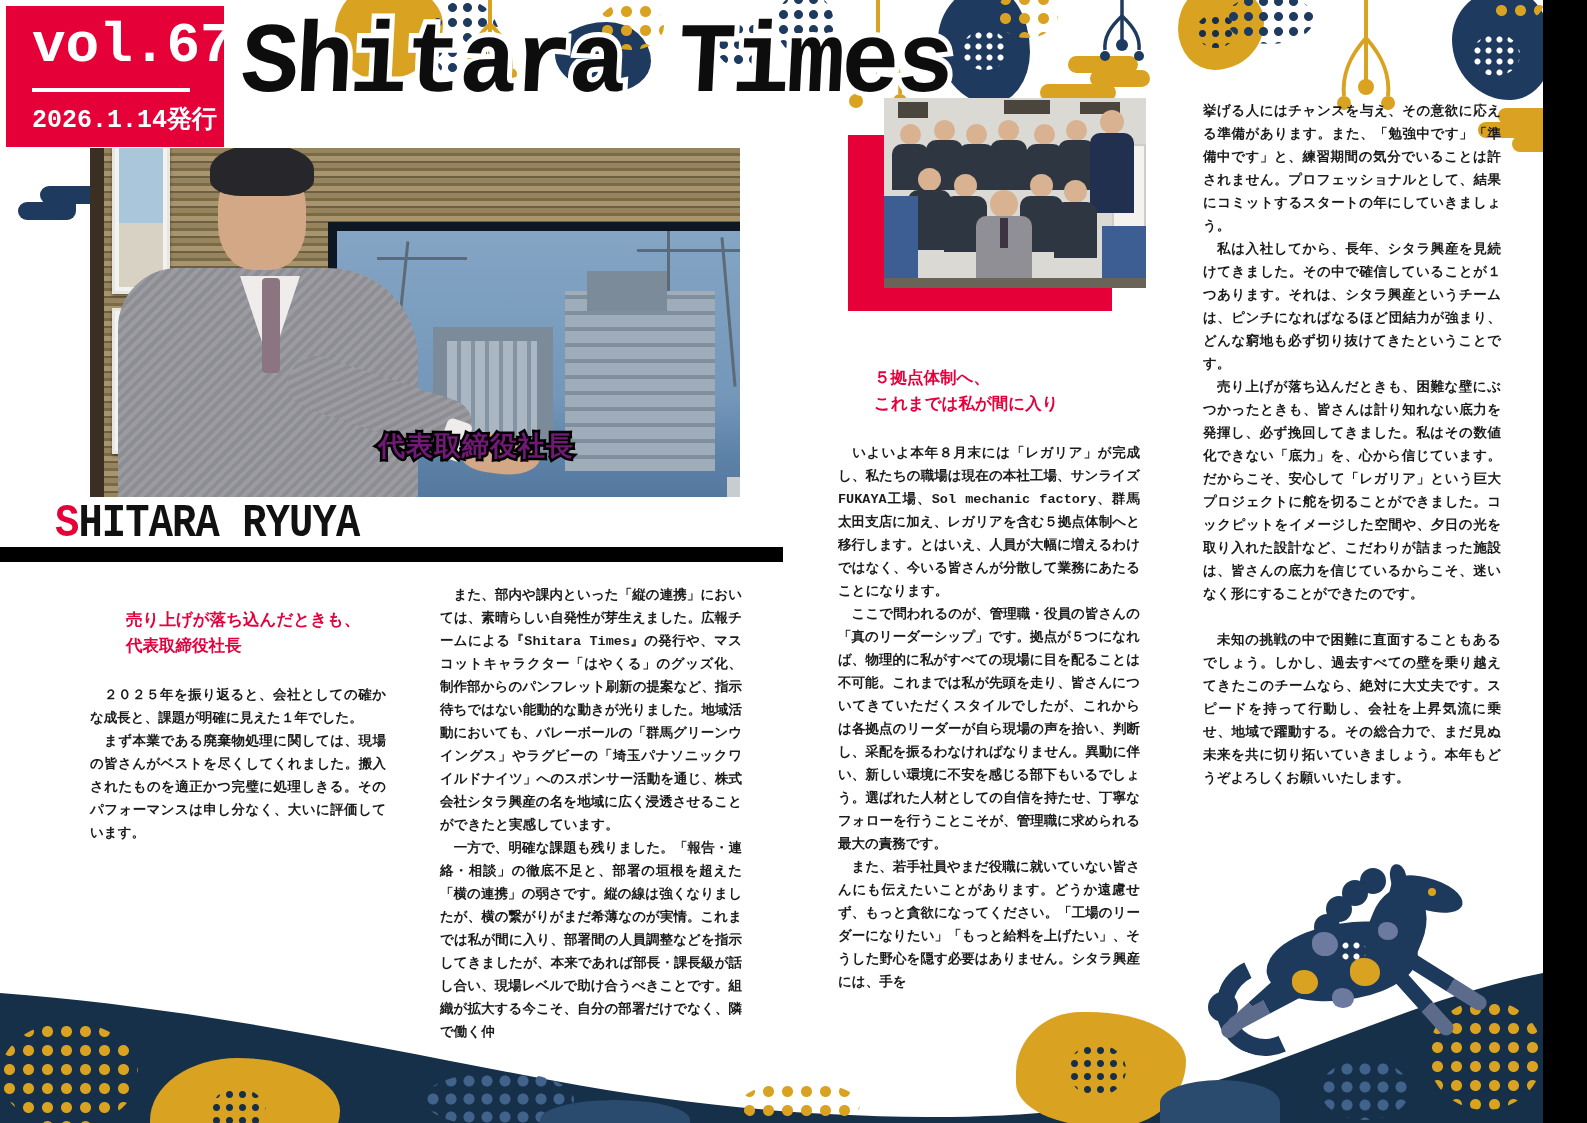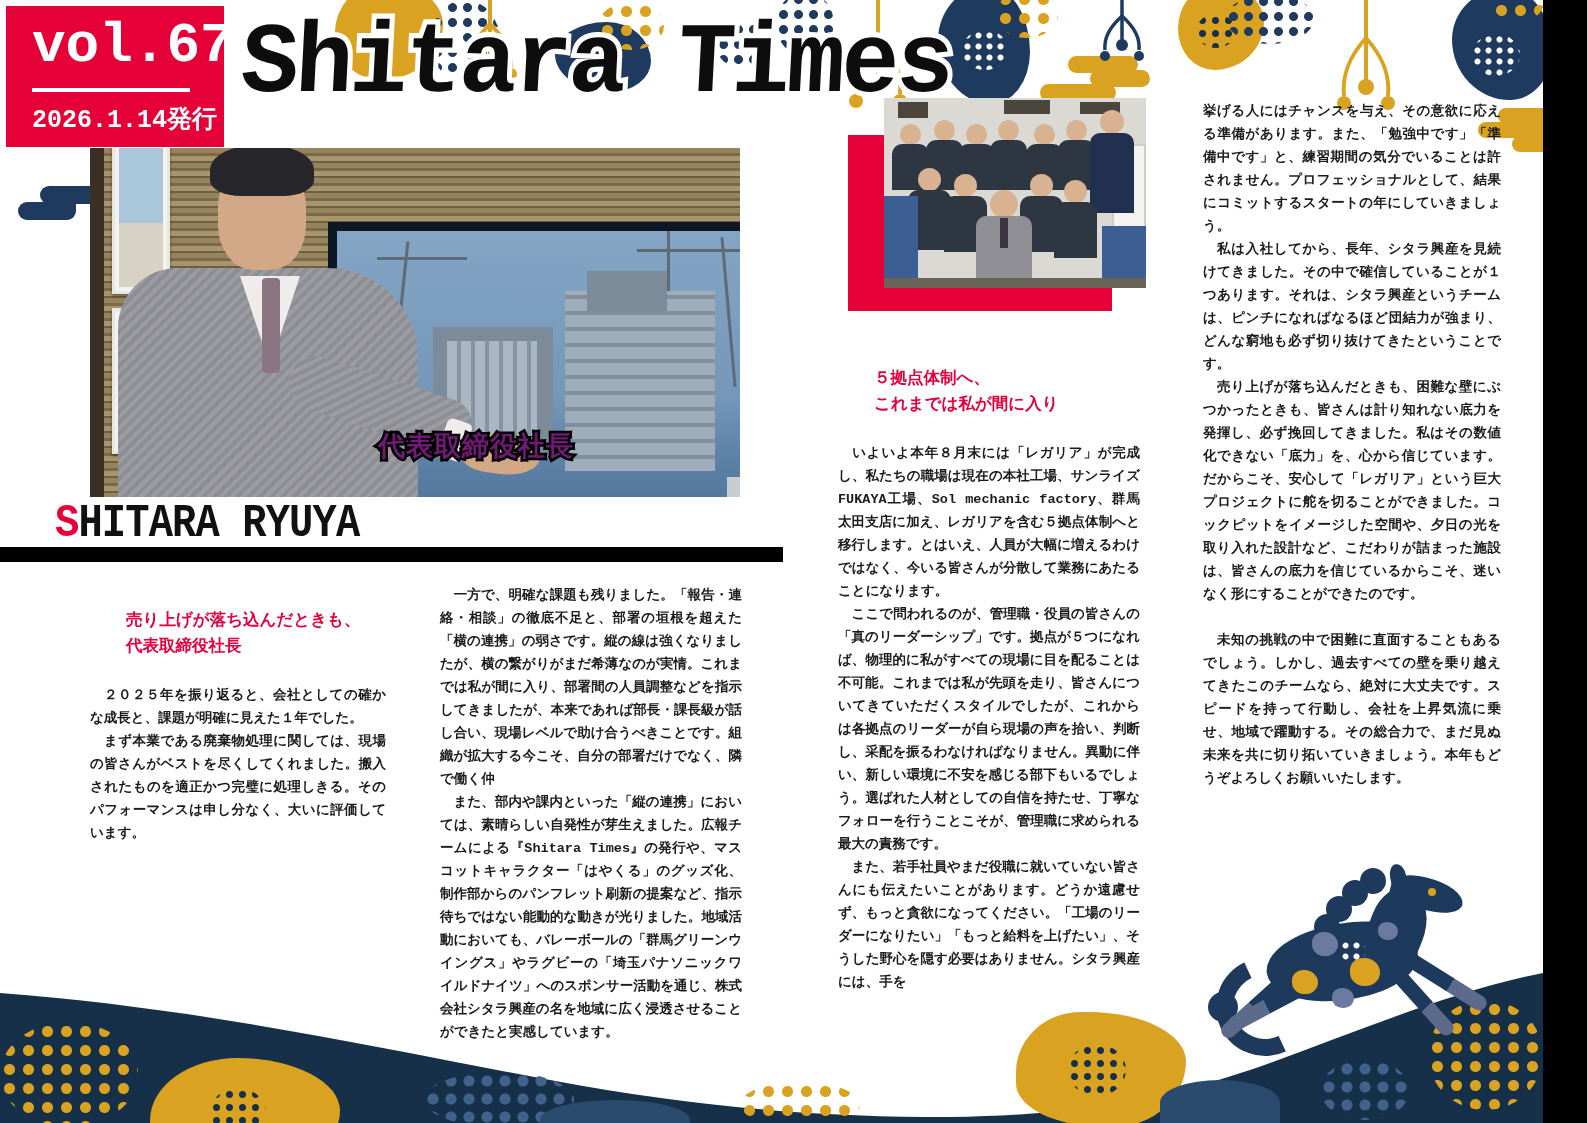--- a/index.html
+++ b/index.html
@@ -256,22 +256,22 @@
   <div class="col" style="left:90px;top:584px;width:296px;">
     <h3 class="red">
       <span>売り上げが落ち込んだときも、</span><br>
       <span>代表取締役社長</span>
     </h3>
     <p>　２０２５年を振り返ると、会社としての確かな成長と、課題が明確に見えた１年でした。</p>
     <p>　まず本業である廃棄物処理に関しては、現場の皆さんがベストを尽くしてくれました。搬入されたものを適正かつ完璧に処理しきる。そのパフォーマンスは申し分なく、大いに評価しています。</p>
   </div>
 
   <div class="col" style="left:440px;top:584px;width:302px;">
+    <p>　また、部内や課内といった「縦の連携」においては、素晴らしい自発性が芽生えました。広報チームによる『Shitara Times』の発行や、マスコットキャラクター「はやくる」のグッズ化、制作部からのパンフレット刷新の提案など、指示待ちではない能動的な動きが光りました。地域活動においても、バレーボールの「群馬グリーンウイングス」やラグビーの「埼玉パナソニックワイルドナイツ」へのスポンサー活動を通じ、株式会社シタラ興産の名を地域に広く浸透させることができたと実感しています。</p>
     <p>　一方で、明確な課題も残りました。「報告・連絡・相談」の徹底不足と、部署の垣根を超えた「横の連携」の弱さです。縦の線は強くなりましたが、横の繋がりがまだ希薄なのが実情。これまでは私が間に入り、部署間の人員調整などを指示してきましたが、本来であれば部長・課長級が話し合い、現場レベルで助け合うべきことです。組織が拡大する今こそ、自分の部署だけでなく、隣で働く仲</p>
-    <p>　また、部内や課内といった「縦の連携」においては、素晴らしい自発性が芽生えました。広報チームによる『Shitara Times』の発行や、マスコットキャラクター「はやくる」のグッズ化、制作部からのパンフレット刷新の提案など、指示待ちではない能動的な動きが光りました。地域活動においても、バレーボールの「群馬グリーンウイングス」やラグビーの「埼玉パナソニックワイルドナイツ」へのスポンサー活動を通じ、株式会社シタラ興産の名を地域に広く浸透させることができたと実感しています。</p>
   </div>
 
   <div class="col" style="left:838px;top:342px;width:302px;">
     <h3 class="red">
       <span>５拠点体制へ、</span><br>
       <span>これまでは私が間に入り</span>
     </h3>
     <p>　いよいよ本年８月末には「レガリア」が完成し、私たちの職場は現在の本社工場、サンライズFUKAYA工場、Sol mechanic factory、群馬太田支店に加え、レガリアを含む５拠点体制へと移行します。とはいえ、人員が大幅に増えるわけではなく、今いる皆さんが分散して業務にあたることになります。</p>
     <p>　ここで問われるのが、管理職・役員の皆さんの「真のリーダーシップ」です。拠点が５つになれば、物理的に私がすべての現場に目を配ることは不可能。これまでは私が先頭を走り、皆さんについてきていただくスタイルでしたが、これからは各拠点のリーダーが自ら現場の声を拾い、判断し、采配を振るわなければなりません。異動に伴い、新しい環境に不安を感じる部下もいるでしょう。選ばれた人材としての自信を持たせ、丁寧なフォローを行うことこそが、管理職に求められる最大の責務です。</p>
     <p>　また、若手社員やまだ役職に就いていない皆さんにも伝えたいことがあります。どうか遠慮せず、もっと貪欲になってください。「工場のリーダーになりたい」「もっと給料を上げたい」、そうした野心を隠す必要はありません。シタラ興産には、手を</p>

